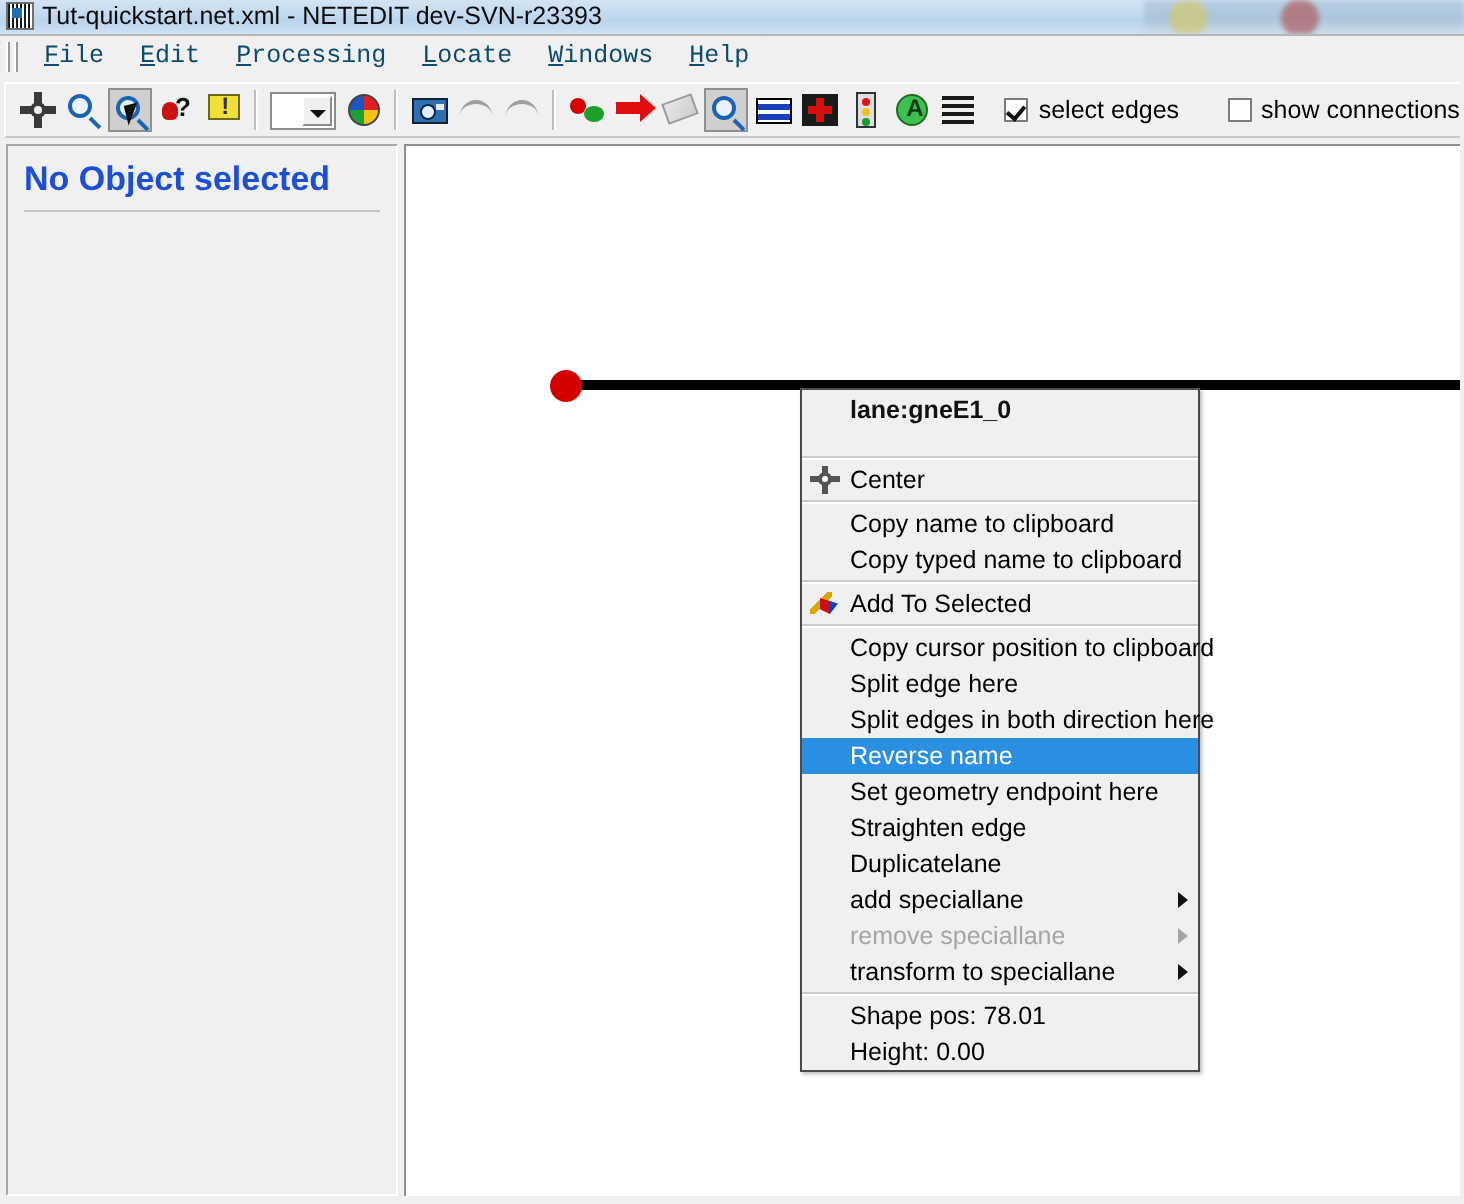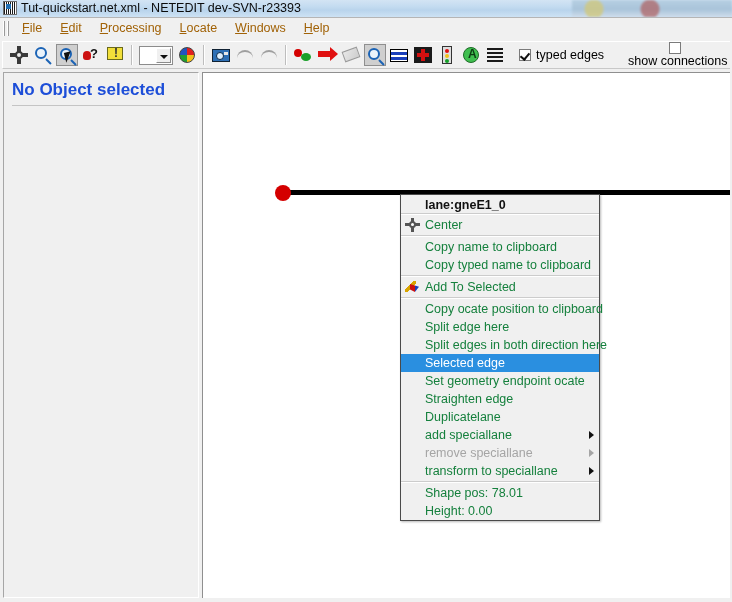--- a/index.html
+++ b/index.html
@@ -91,23 +91,24 @@
   }
   .grip {
     width: 8px; height: 15px;
     margin-left: 3px; margin-right: 2px;
     background:
       linear-gradient(90deg, #ffffff 0 1px, #9a9a9a 1px 2px, #f0f0f0 2px 4px, #ffffff 4px 5px, #9a9a9a 5px 6px, #f0f0f0 6px 8px);
   }
   .menubar .mi {
     padding: 2px 9px 3px 9px;
     font-size: 12.5px;
-    color: #a16207;
+    color: #0c4a6e;
     white-space: nowrap;
     cursor: default;
+    font-family: Liberation Mono, monospace;
   }
   .menubar .mi u { text-decoration: underline; }
 
   
   .toolbar {
     position: absolute;
     left: 2px; top: 41px;
     width: 728px;
     height: 28px;
     background: #f0f0f0;
@@ -162,21 +163,21 @@
     border-right: 4px solid transparent;
     border-top: 4px solid #111;
   }
   .chkwrap {
     display: flex;
     align-items: center;
     margin-left: 12px;
     white-space: nowrap;
     font-size: 12.5px;
   }
-  .chkwrap + .chkwrap { margin-left: 24px; flex-direction: column; }
+  .chkwrap + .chkwrap { margin-left: 24px; }
   .chkbox {
     width: 12px; height: 12px;
     border: 1px solid #7b7b7b;
     background: #ffffff;
     box-sizing: border-box;
     margin-right: 5px;
     position: relative;
     flex: 0 0 auto;
   }
   .chkbox.on::after {
@@ -243,40 +244,40 @@
     left: 400px; top: 194px;
     width: 200px;
     background: #f0f0f0;
     border: 1px solid #4a4a4a;
     box-sizing: border-box;
     box-shadow: 1px 1px 2px rgba(0,0,0,.28);
     font-size: 12.5px;
     padding: 0;
   }
   .ctxmenu .title {
-    height: 17px;
+    height: 32px;
     line-height: 20px;
     padding-left: 24px;
     font-weight: bold;
     color: #111;
     background: #f0f0f0;
   }
   .ctxmenu .sep {
     height: 1px;
     background: #cccccc;
     border-bottom: 1px solid #ffffff;
     margin: 1px 0;
   }
   .ctxmenu .row {
     height: 18px;
     line-height: 18px;
     padding-left: 24px;
     padding-right: 14px;
     position: relative;
-    color: #15803d;
+    color: #000000;
     white-space: nowrap;
     cursor: default;
   }
   .ctxmenu .row.hl {
     background: #2a8fe0;
     color: #ffffff;
   }
   .ctxmenu .row.disabled { color: #a5a5a5; }
   .ctxmenu .row .ico {
     position: absolute;
@@ -546,21 +547,21 @@
       </div>
     <div class="tbtn">
         <span class="i-additional"></span>
       </div>
     <div class="tbtn">
         <span class="i-list"></span>
       </div>
 
     <label class="chkwrap">
       <span class="chkbox on"></span>
-      <span>typed edges</span>
+      <span>select edges</span>
     </label>
     <label class="chkwrap">
       <span class="chkbox"></span>
       <span>show connections</span>
     </label>
   </div>
 
   <div class="leftpanel">
     <div class="hdr">No Object selected</div>
   </div>
@@ -588,33 +589,33 @@
     </div>
     <div class="sep"></div>
 
     <div class="row">
       <span class="ico ico-addsel"></span>
       <span>Add To Selected</span>
     </div>
     <div class="sep"></div>
 
     <div class="row">
-      <span>Copy ocate position to clipboard</span>
+      <span>Copy cursor position to clipboard</span>
     </div>
     <div class="row">
       <span>Split edge here</span>
     </div>
     <div class="row">
       <span>Split edges in both direction here</span>
     </div>
     <div class="row hl">
-      <span>Selected edge</span>
-    </div>
-    <div class="row">
-      <span>Set geometry endpoint ocate</span>
+      <span>Reverse name</span>
+    </div>
+    <div class="row">
+      <span>Set geometry endpoint here</span>
     </div>
     <div class="row">
       <span>Straighten edge</span>
     </div>
     <div class="row">
       <span>Duplicatelane</span>
     </div>
     <div class="row">
       <span>add speciallane</span>
       <span class="sub"></span>

